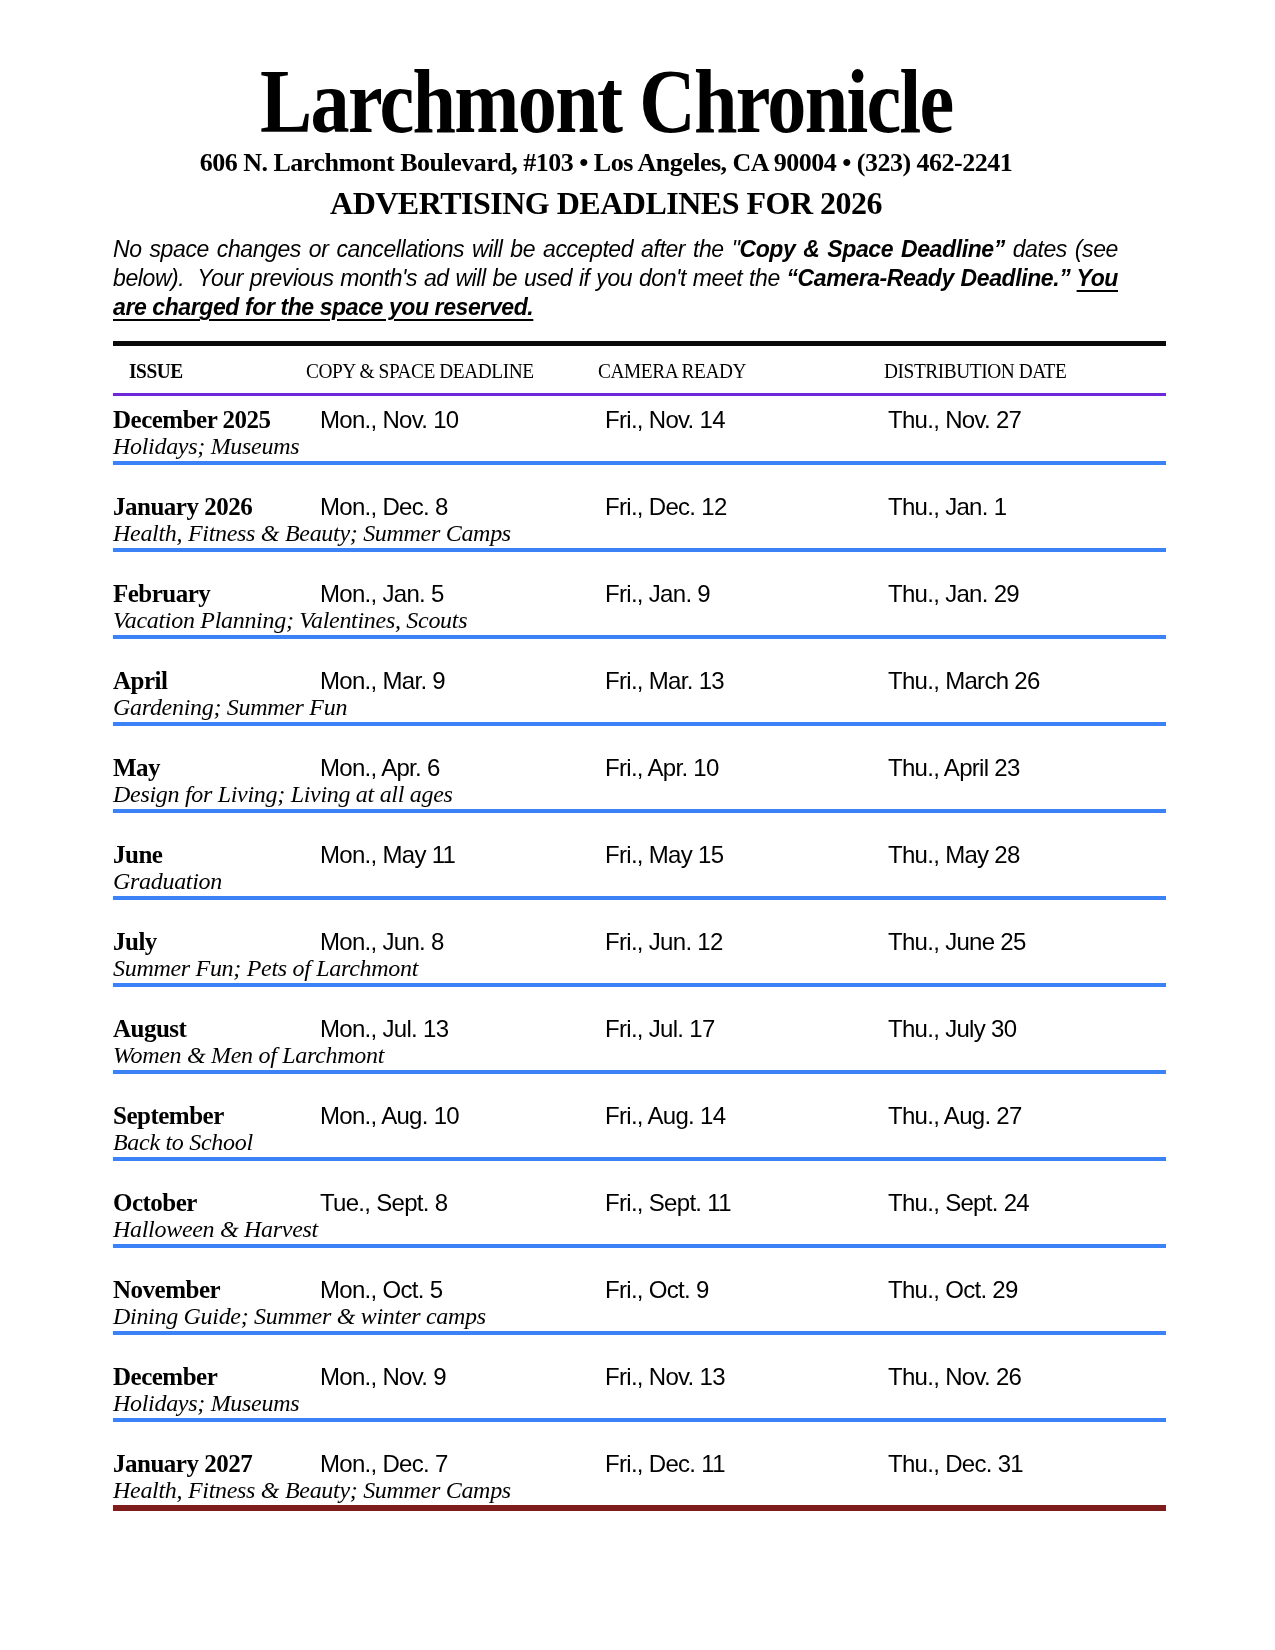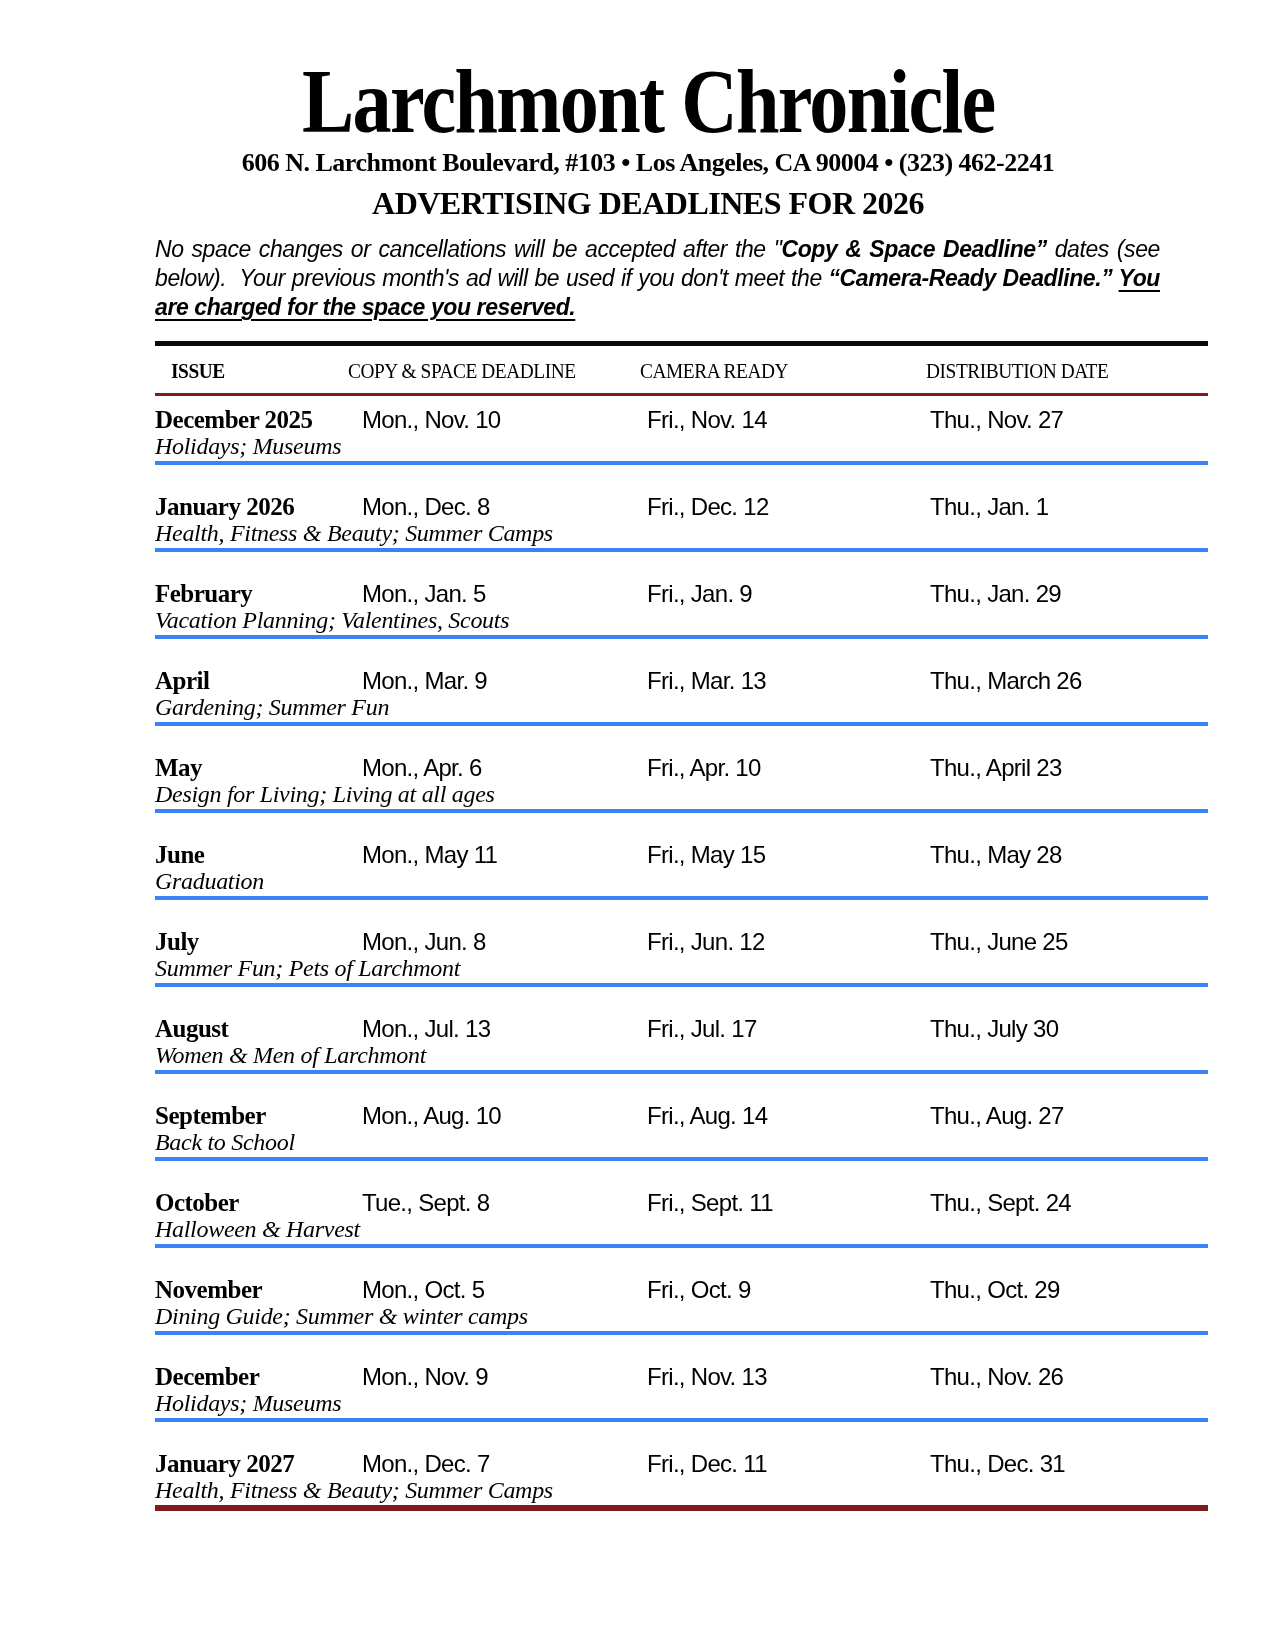--- a/index.html
+++ b/index.html
@@ -8,21 +8,20 @@
     background: #ffffff;
     width: 1275px; height: 1650px;
     font-family: "Liberation Serif", serif;
     color: #000;
     -webkit-font-smoothing: antialiased;
   }
   .page {
     position: relative;
     width: 1231px; height: 1650px;
     overflow: hidden;
-    margin-left: 42px;
   }
   
   .masthead {
     margin: 58px 0 0 113px;
     width: 986px;
     text-align: center;
   }
   .masthead-title {
     display: inline-block;
     font-family: "Liberation Serif", serif;
@@ -69,21 +68,21 @@
   
   .deadlines {
     margin: 19px 0 0 113px;
     width: 1053px;
   }
   .thead {
     display: grid;
     grid-template-columns: 207px 285px 283px 278px;
     align-items: baseline;
     border-top: 5px solid #0a0a0a;
-    border-bottom: 3px solid #7f1d1d;
+    border-bottom: 3px solid #6d28d9;
     padding: 12px 0 9px 0;
   }
   .th {
     font-size: 22px;
     letter-spacing: -0.5px;
     white-space: nowrap;
   }
   .th span {
     display: inline-block;
     transform: scaleX(0.88);

